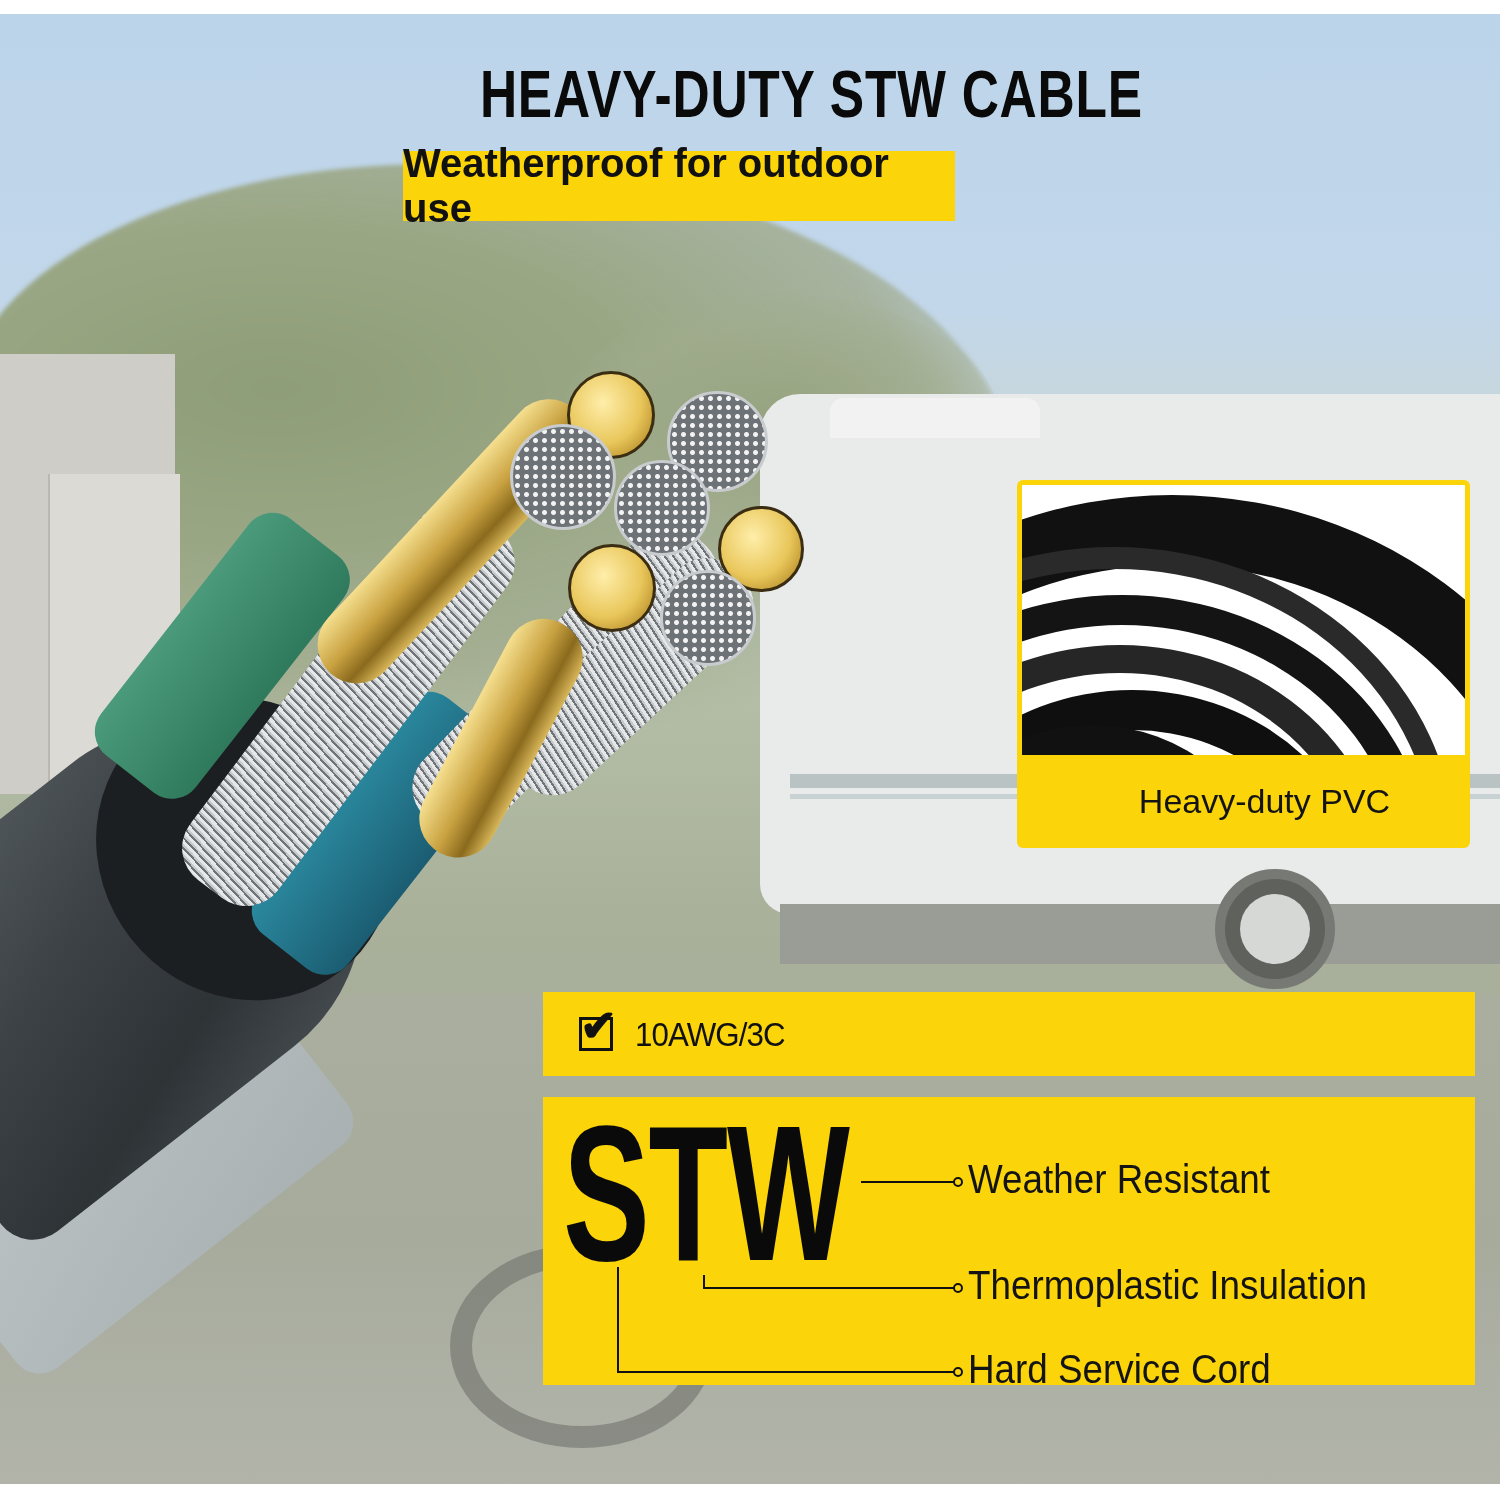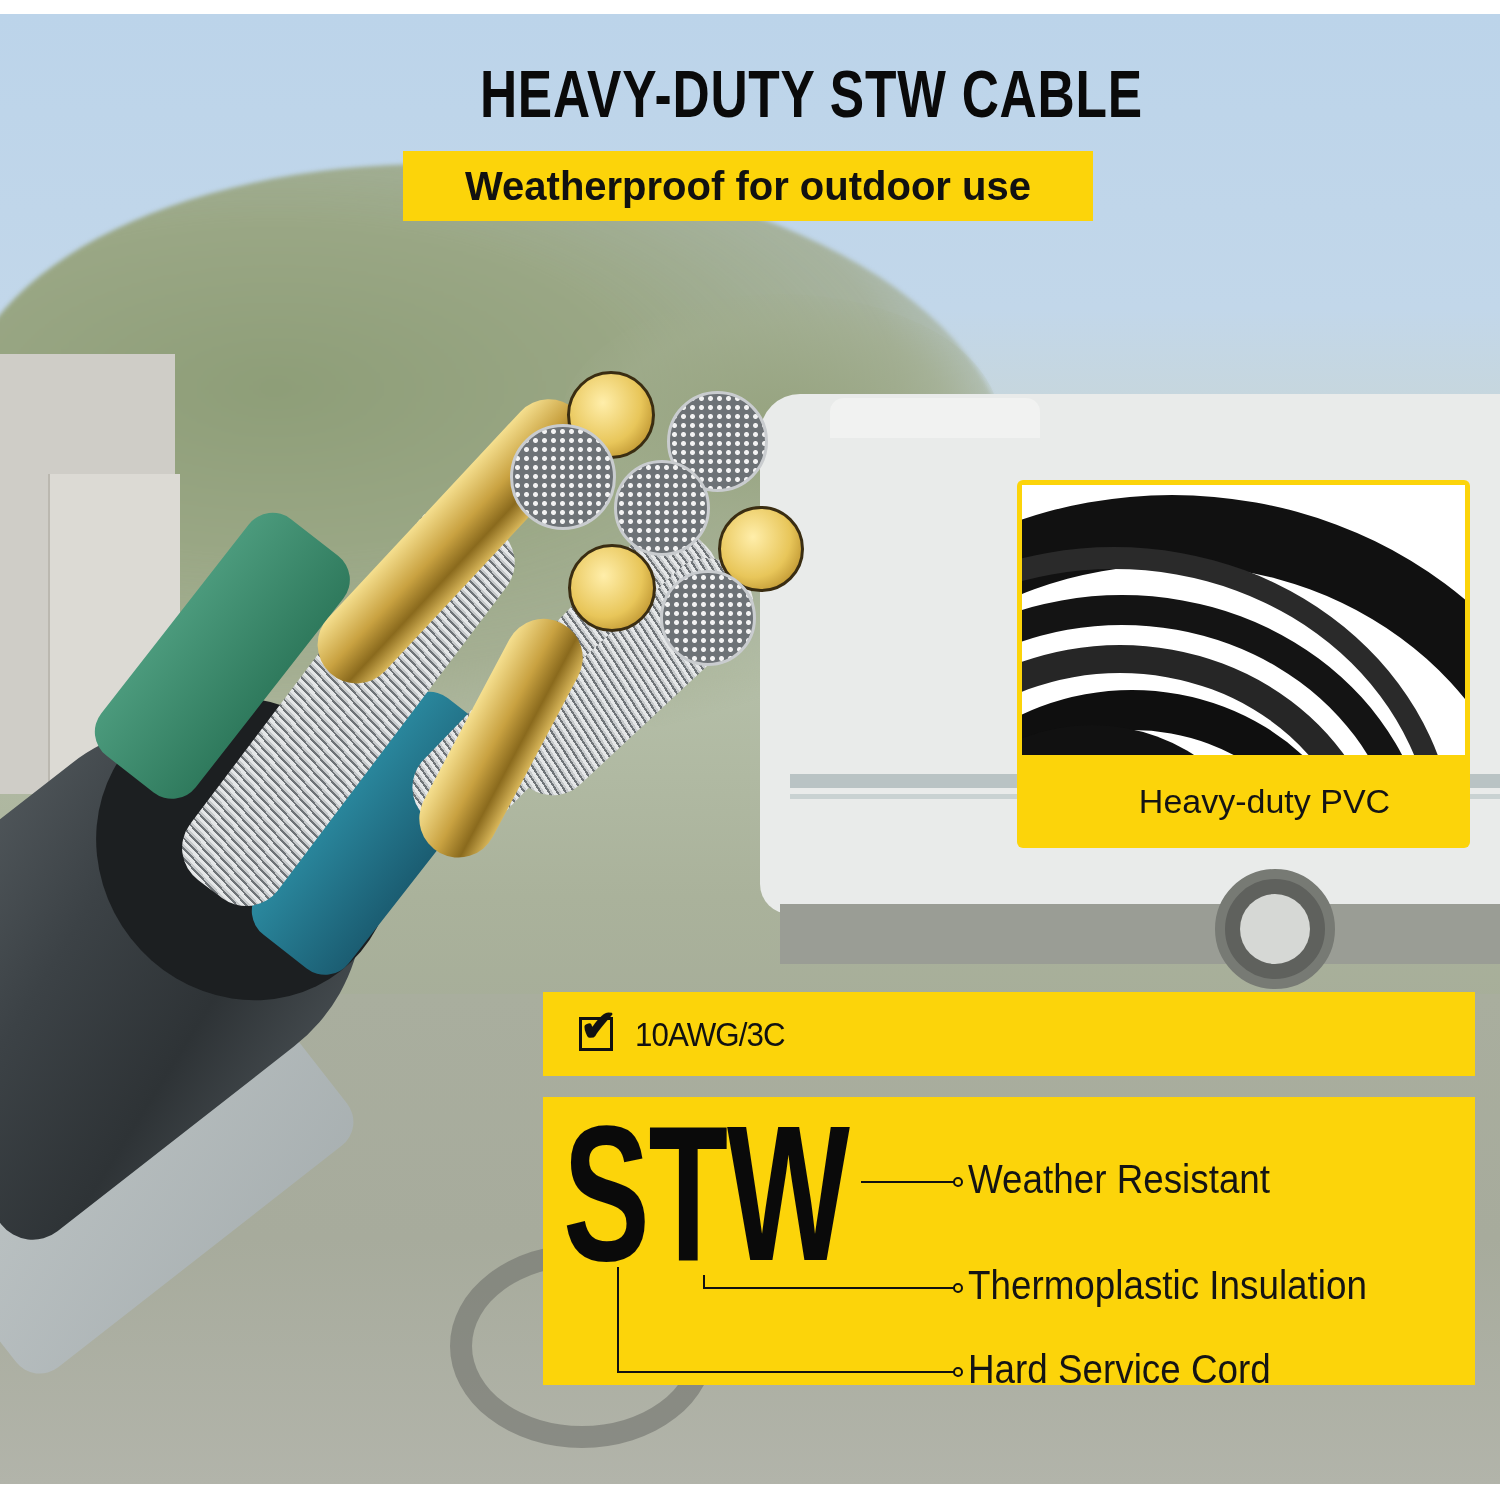--- a/index.html
+++ b/index.html
@@ -45,21 +45,21 @@
   .c1 { left:567px; top:357px; width:82px; height:82px; }
   .c2 { left:667px; top:377px; width:95px; height:95px; }
   .c3 { left:510px; top:410px; width:100px; height:100px; }
   .c4 { left:614px; top:446px; width:90px; height:90px; }
   .c5 { left:718px; top:492px; width:80px; height:80px; }
   .c6 { left:568px; top:530px; width:82px; height:82px; }
   .c7 { left:660px; top:556px; width:90px; height:90px; }
   
   .title { position:absolute; left:404px; top:42px; width:690px; text-align:center; font-family:"Liberation Sans", sans-serif; font-weight:bold;
     font-size:66px; letter-spacing:1px; color:#0a0a0a; transform: scaleX(0.78); transform-origin:center; white-space:nowrap; }
-  .subtitle-bar { position:absolute; left:403px; top:137px; width:690px; height:70px; background:#fcd40a; }
+  .subtitle-bar { position:absolute; left:403px; top:137px; width:552px; height:70px; background:#fcd40a; }
   .subtitle { position:absolute; left:0; top:0; width:100%; height:100%; display:flex; align-items:center; justify-content:center;
     font-weight:bold; font-size:40px; color:#111; }
   
   .pvc-card { position:absolute; left:1017px; top:466px; width:453px; height:368px; background:#fcd40a; border-radius:6px; }
   .pvc-photo { position:absolute; left:5px; top:5px; width:443px; height:270px; background:#ffffff; overflow:hidden; }
   .coil { position:absolute; border-radius:50%; border-style:solid; border-color:#0d0d0d; }
   .coil1 { left:-280px; top:10px; width:720px; height:640px; border-width:70px; border-color:#111; }
   .coil2 { left:-250px; top:62px; width:640px; height:570px; border-width:22px; border-color:#2a2a2a; }
   .coil3 { left:-210px; top:110px; width:560px; height:500px; border-width:30px; border-color:#141414; }
   .coil4 { left:-170px; top:160px; width:480px; height:430px; border-width:28px; border-color:#262626; }

